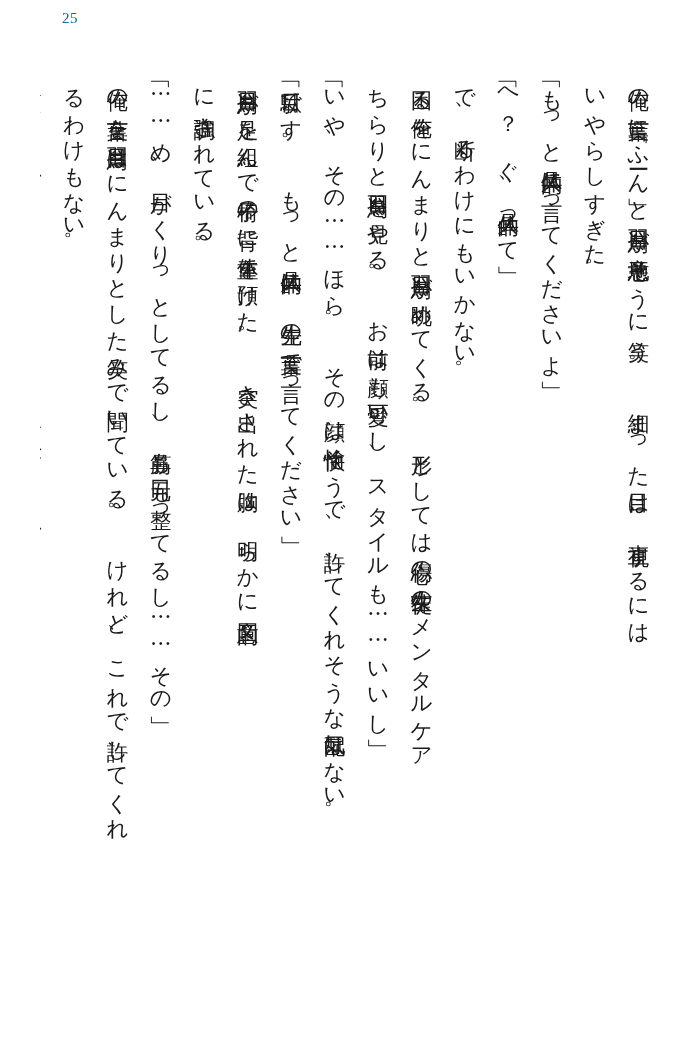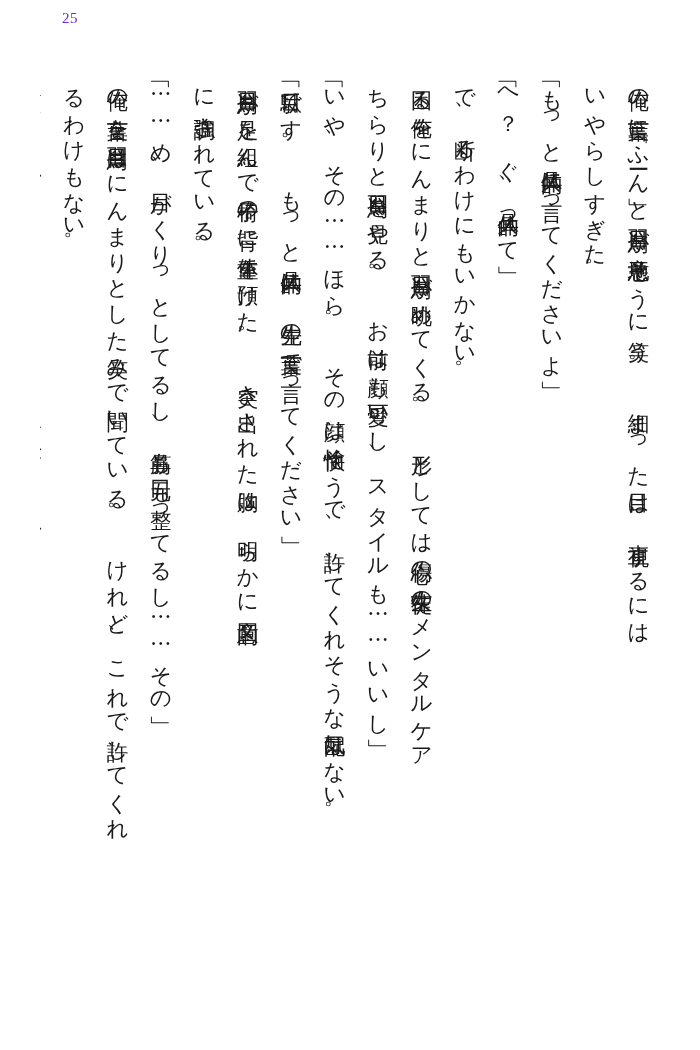--- a/index.html
+++ b/index.html
@@ -15,21 +15,21 @@
     overflow: hidden;
     font-family: "DejaVu Serif", serif;
     color: #1a1a1a;
   }
   #page-number {
     position: absolute;
     top: 10px;
     left: 62px;
     font-size: 15px;
     font-family: "Liberation Serif", serif;
-    color: #6d28d9;
+    color: #0369a1;
     letter-spacing: 0.5px;
   }
   
   #text-body {
     position: absolute;
     top: 74px;
     left: 40px;
     width: 620px;
     height: 950px;
     writing-mode: vertical-rl;

